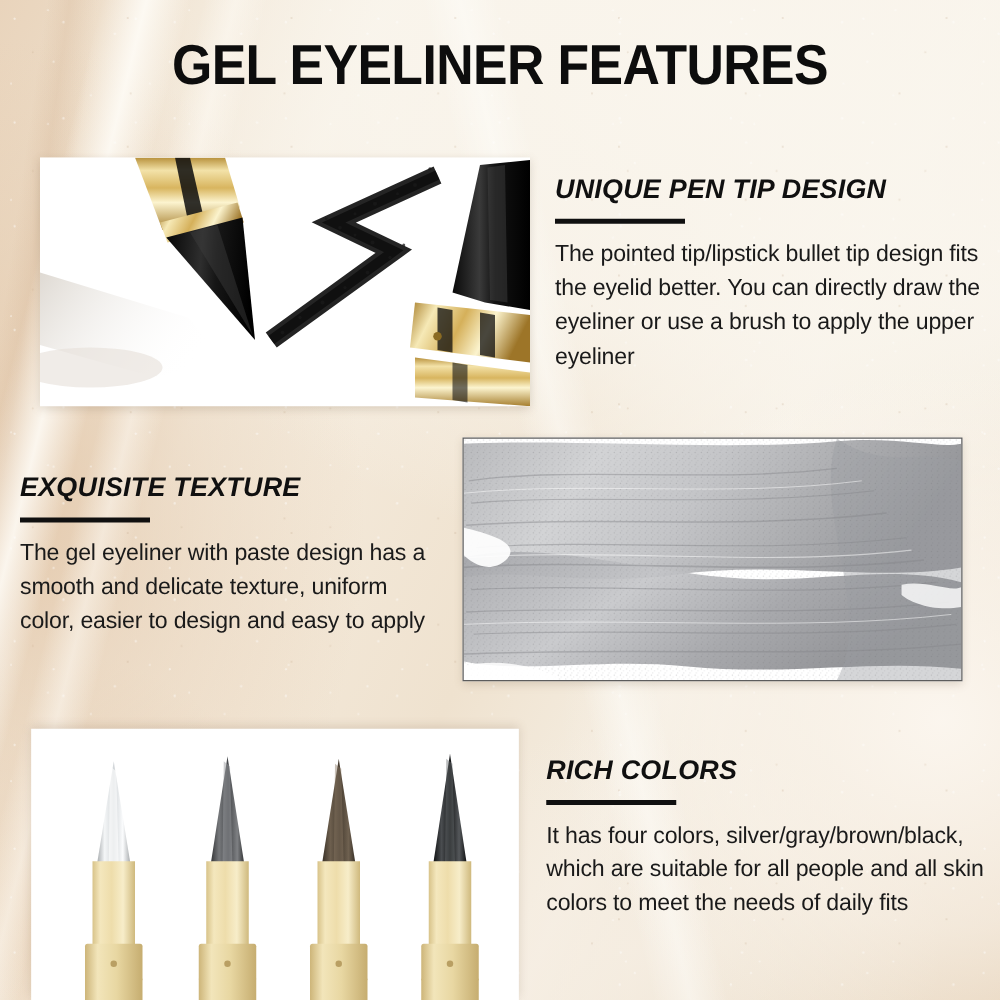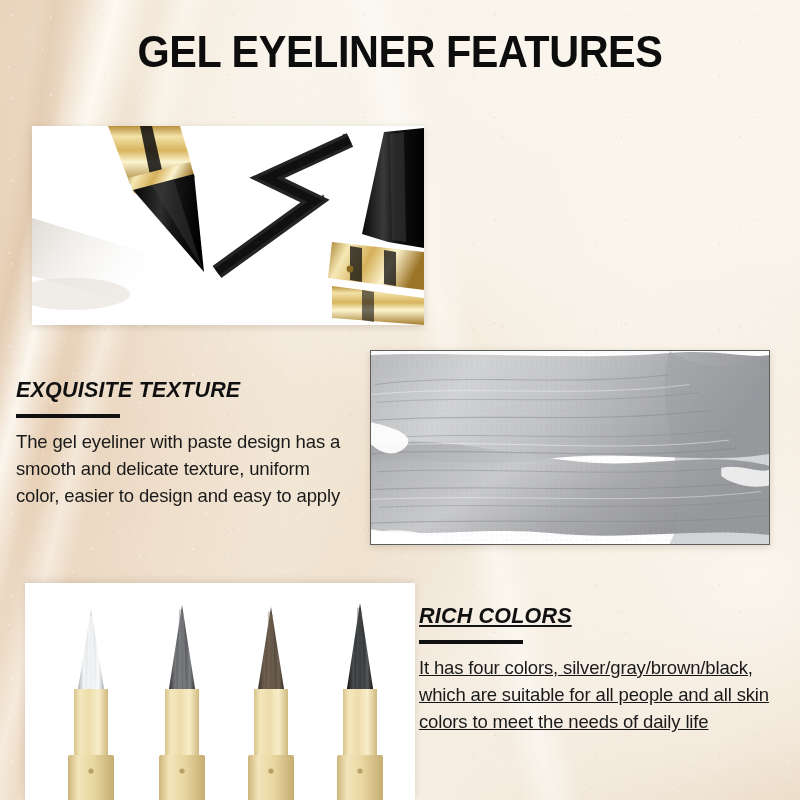--- a/index.html
+++ b/index.html
@@ -153,21 +153,21 @@
   .feature-body {
     font-family: "Liberation Sans", sans-serif;
     font-size: 18.5px;
     line-height: 1.47;
     color: #1a1a1a;
     letter-spacing: -0.15px;
   }
 
   #feature-pen-tip { left: 444px; top: 139px; width: 340px; }
   #feature-texture { left: 16px;  top: 378px; width: 330px; }
-  #feature-colors  { left: 419px; top: 604px; width: 350px; text-decoration: underline; }
+  #feature-colors  { left: 437px; top: 604px; width: 350px; }
 </style>
 </head>
 <body>
 
 <div id="page">
 
   <div class="bg-layer bg-base"></div>
   <div class="bg-layer bg-cream-top"></div>
   <div class="bg-layer bg-cream-right"></div>
   <div class="bg-layer bg-tan-left"></div>
@@ -260,20 +260,25 @@
         <path d="M318,120 L330,122 L330,156 L318,154 Z" fill="#0e0e0e" opacity="0.75"></path>
         <path d="M352,124 L364,126 L364,160 L352,158 Z" fill="#0e0e0e" opacity="0.75"></path>
         <circle cx="318" cy="143" r="3.4" fill="#8a6a22"></circle>
 
         <path d="M300,160 L392,172 L392,199 L300,192 Z" fill="url(#goldA)"></path>
         <path d="M330,164 L342,166 L342,196 L330,194 Z" fill="#121212" opacity="0.6"></path>
       </g>
     </svg>
   </div>
 
+  <div class="feature" id="feature-pen-tip">
+    <div class="feature-title">UNIQUE PEN TIP DESIGN</div>
+    <div class="feature-rule"></div>
+    <div class="feature-body">The pointed tip/lipstick bullet tip design fits the eyelid better. You can directly draw the eyeliner or use a brush to apply the upper eyeliner</div>
+  </div>
 
   <div class="feature" id="feature-texture">
     <div class="feature-title">EXQUISITE TEXTURE</div>
     <div class="feature-rule"></div>
     <div class="feature-body">The gel eyeliner with paste design has a smooth and delicate texture, uniform color, easier to design and easy to apply</div>
   </div>
 
   <div class="panel" id="panel-texture">
     <svg class="panel-svg" viewBox="0 0 400 195" preserveAspectRatio="none">
       <defs>
@@ -413,16 +418,16 @@
         <rect x="312" y="172" width="46" height="30" rx="2" fill="url(#base)"></rect>
         <circle cx="335" cy="188" r="2.6" fill="#b99f63"></circle>
         <rect x="312" y="200" width="46" height="17" fill="url(#base)"></rect>
       </g>
     </svg>
   </div>
 
   <div class="feature" id="feature-colors">
     <div class="feature-title">RICH COLORS</div>
     <div class="feature-rule"></div>
-    <div class="feature-body">It has four colors, silver/gray/brown/black, which are suitable for all people and all skin colors to meet the needs of daily life</div>
+    <div class="feature-body">It has four colors, silver/gray/brown/black, which are suitable for all people and all skin colors to meet the needs of daily fits</div>
   </div>
 
 </div>
 
 </body></html>

